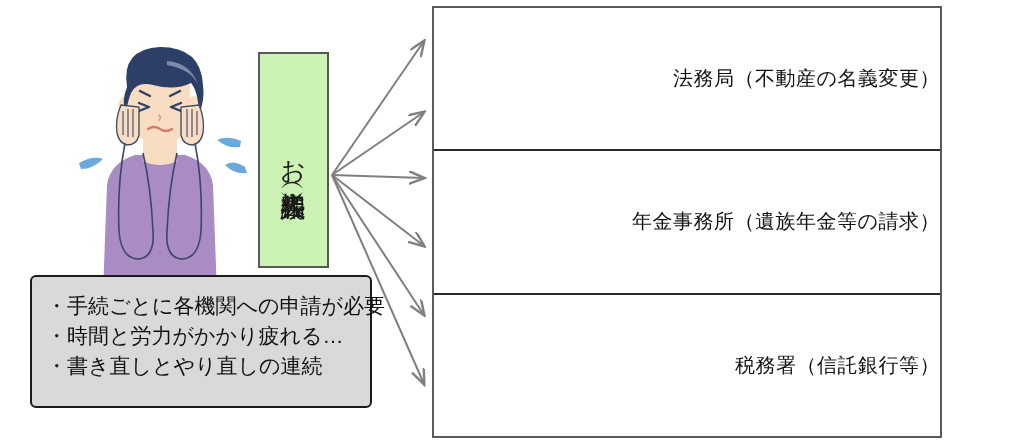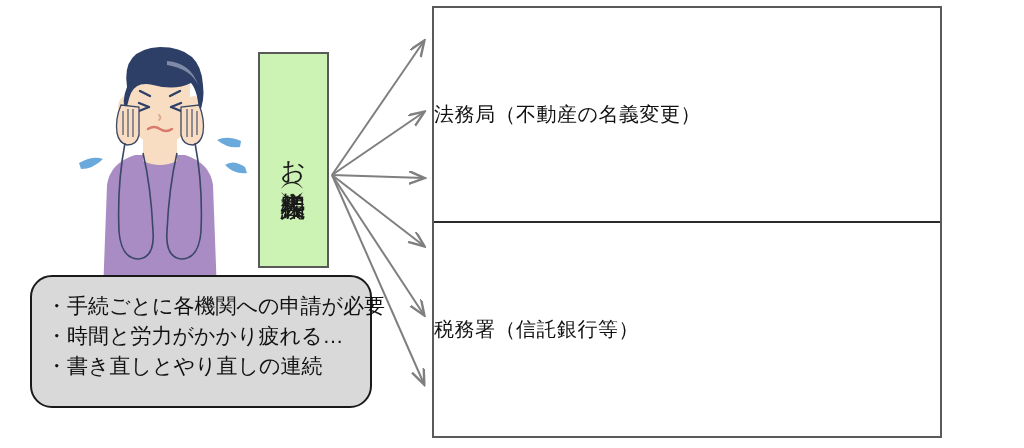--- a/index.html
+++ b/index.html
@@ -54,21 +54,21 @@
 
   
   #pain-points-box {
     position: absolute;
     left: 30px;
     top: 275px;
     width: 342px;
     height: 133px;
     background: #d9d9d9;
     border: 2px solid #1a1a1a;
-    border-radius: 22px;
+    border-radius: 6px;
     box-sizing: border-box;
     padding: 14px 10px 10px 14px;
   }
   #pain-points-box .line {
     font-size: 21px;
     line-height: 1.42;
     color: #111111;
     white-space: nowrap;
     letter-spacing: 0px;
   }
@@ -94,21 +94,21 @@
     box-sizing: border-box;
     background: #ffffff;
     display: flex;
     flex-direction: column;
   }
   #agency-table .row {
     flex: 1 1 0;
     border-bottom: 2px solid #2b2b2b;
     display: flex;
     align-items: center;
-    justify-content: flex-start;
+    justify-content: flex-end;
     box-sizing: border-box;
   }
   #agency-table .row:last-child {
     border-bottom: none;
   }
   #agency-table .row .cell-label {
     font-size: 20px;
     color: #111111;
     letter-spacing: 0.5px;
     white-space: nowrap;
@@ -189,17 +189,20 @@
     <div class="line">・手続ごとに各機関への申請が必要</div>
     <div class="line">・時間と労力がかかり疲れる…</div>
     <div class="line">・書き直しとやり直しの連続</div>
   </div>
 
   <div id="agency-table">
     <div class="row">
       <span class="cell-label">法務局（不動産の名義変更）</span>
     </div>
     <div class="row">
+      <span class="cell-label">年金事務所（遺族年金等の請求）</span>
+    </div>
+    <div class="row">
       <span class="cell-label">税務署（信託銀行等）</span>
     </div>
   </div>
 
 </div>
 
 </body></html>

